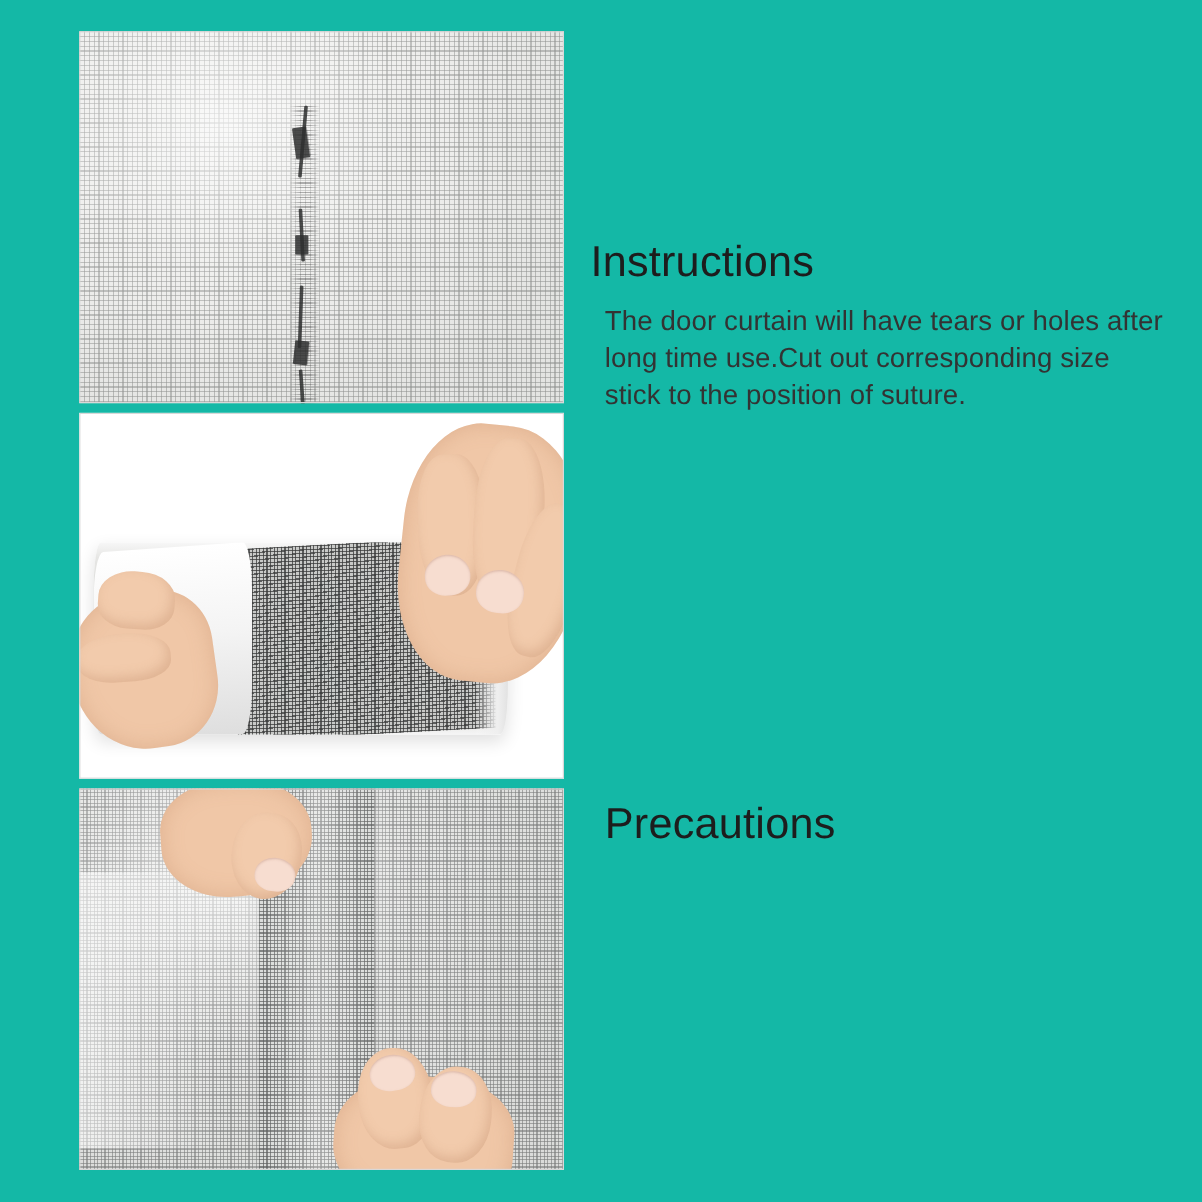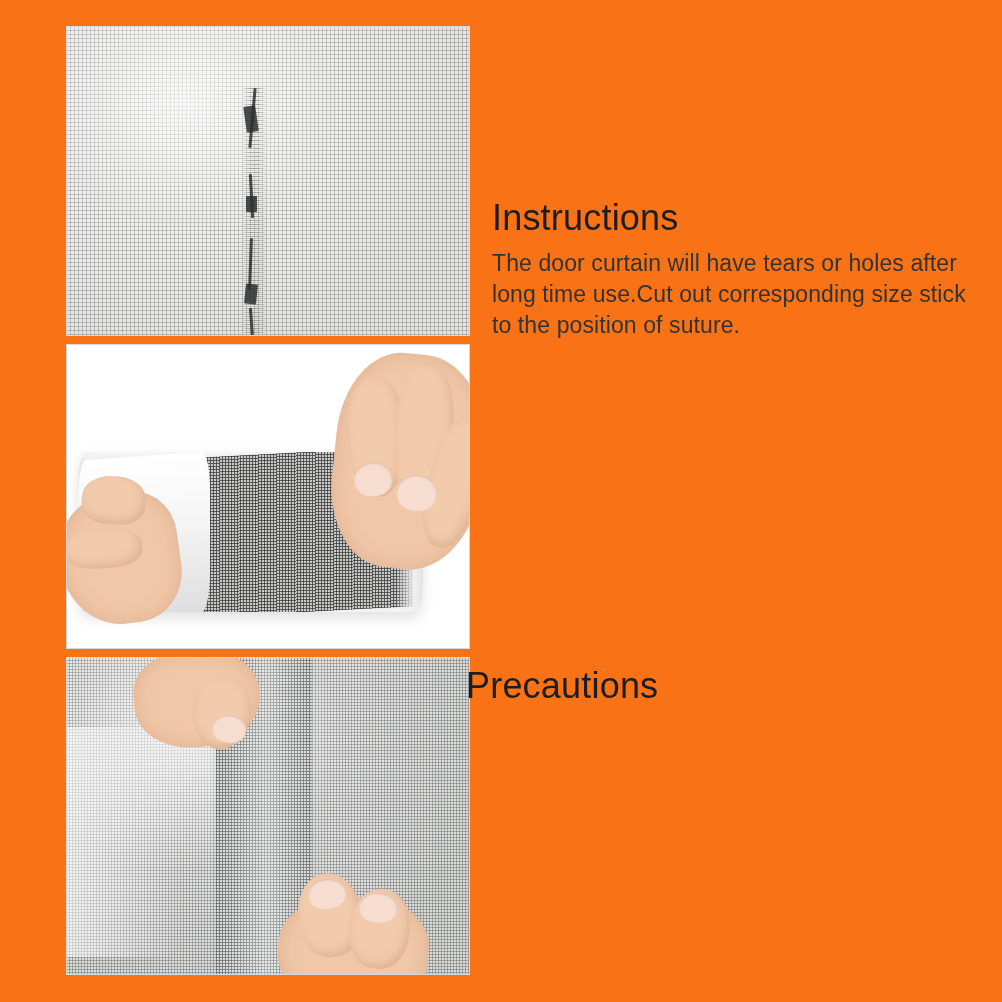--- a/index.html
+++ b/index.html
@@ -11,21 +11,21 @@
     height: 1002px;
     background: #ffffff;
     font-family: "Liberation Sans", sans-serif;
     overflow: hidden;
   }
 
   .page {
     position: relative;
     width: 1002px;
     height: 1002px;
-    background: #f97316;
+    background: #14b8a6;
   }
 
   
   .photo {
     position: absolute;
     overflow: hidden;
     background: #f2f2f0;
   }
   .photo.p1 {
     left: 66px;
@@ -253,35 +253,35 @@
     background: linear-gradient(to right, rgba(255,255,255,0.55), rgba(255,255,255,0.0));
     pointer-events: none;
   }
 
   
   .text-block {
     position: absolute;
     color: #2b2b2b;
   }
   .tb-instructions { left: 492px; top: 196px; width: 492px; }
-  .tb-precautions  { left: 466px; top: 664px; width: 492px; }
+  .tb-precautions  { left: 504px; top: 664px; width: 492px; }
 
   .heading {
     font-size: 36px;
     line-height: 44px;
     font-weight: 400;
     color: #1d1d1d;
     margin: 0 0 8px 0;
     letter-spacing: 0.2px;
   }
   .body-text {
     font-size: 23px;
     line-height: 31px;
     color: #333333;
-    margin: 0;
+    margin: 12px;
     letter-spacing: 0.1px;
   }
 </style>
 </head>
 <body>
 
 <div class="page">
 
   <div class="photo p1">
     <div class="mesh"></div>

